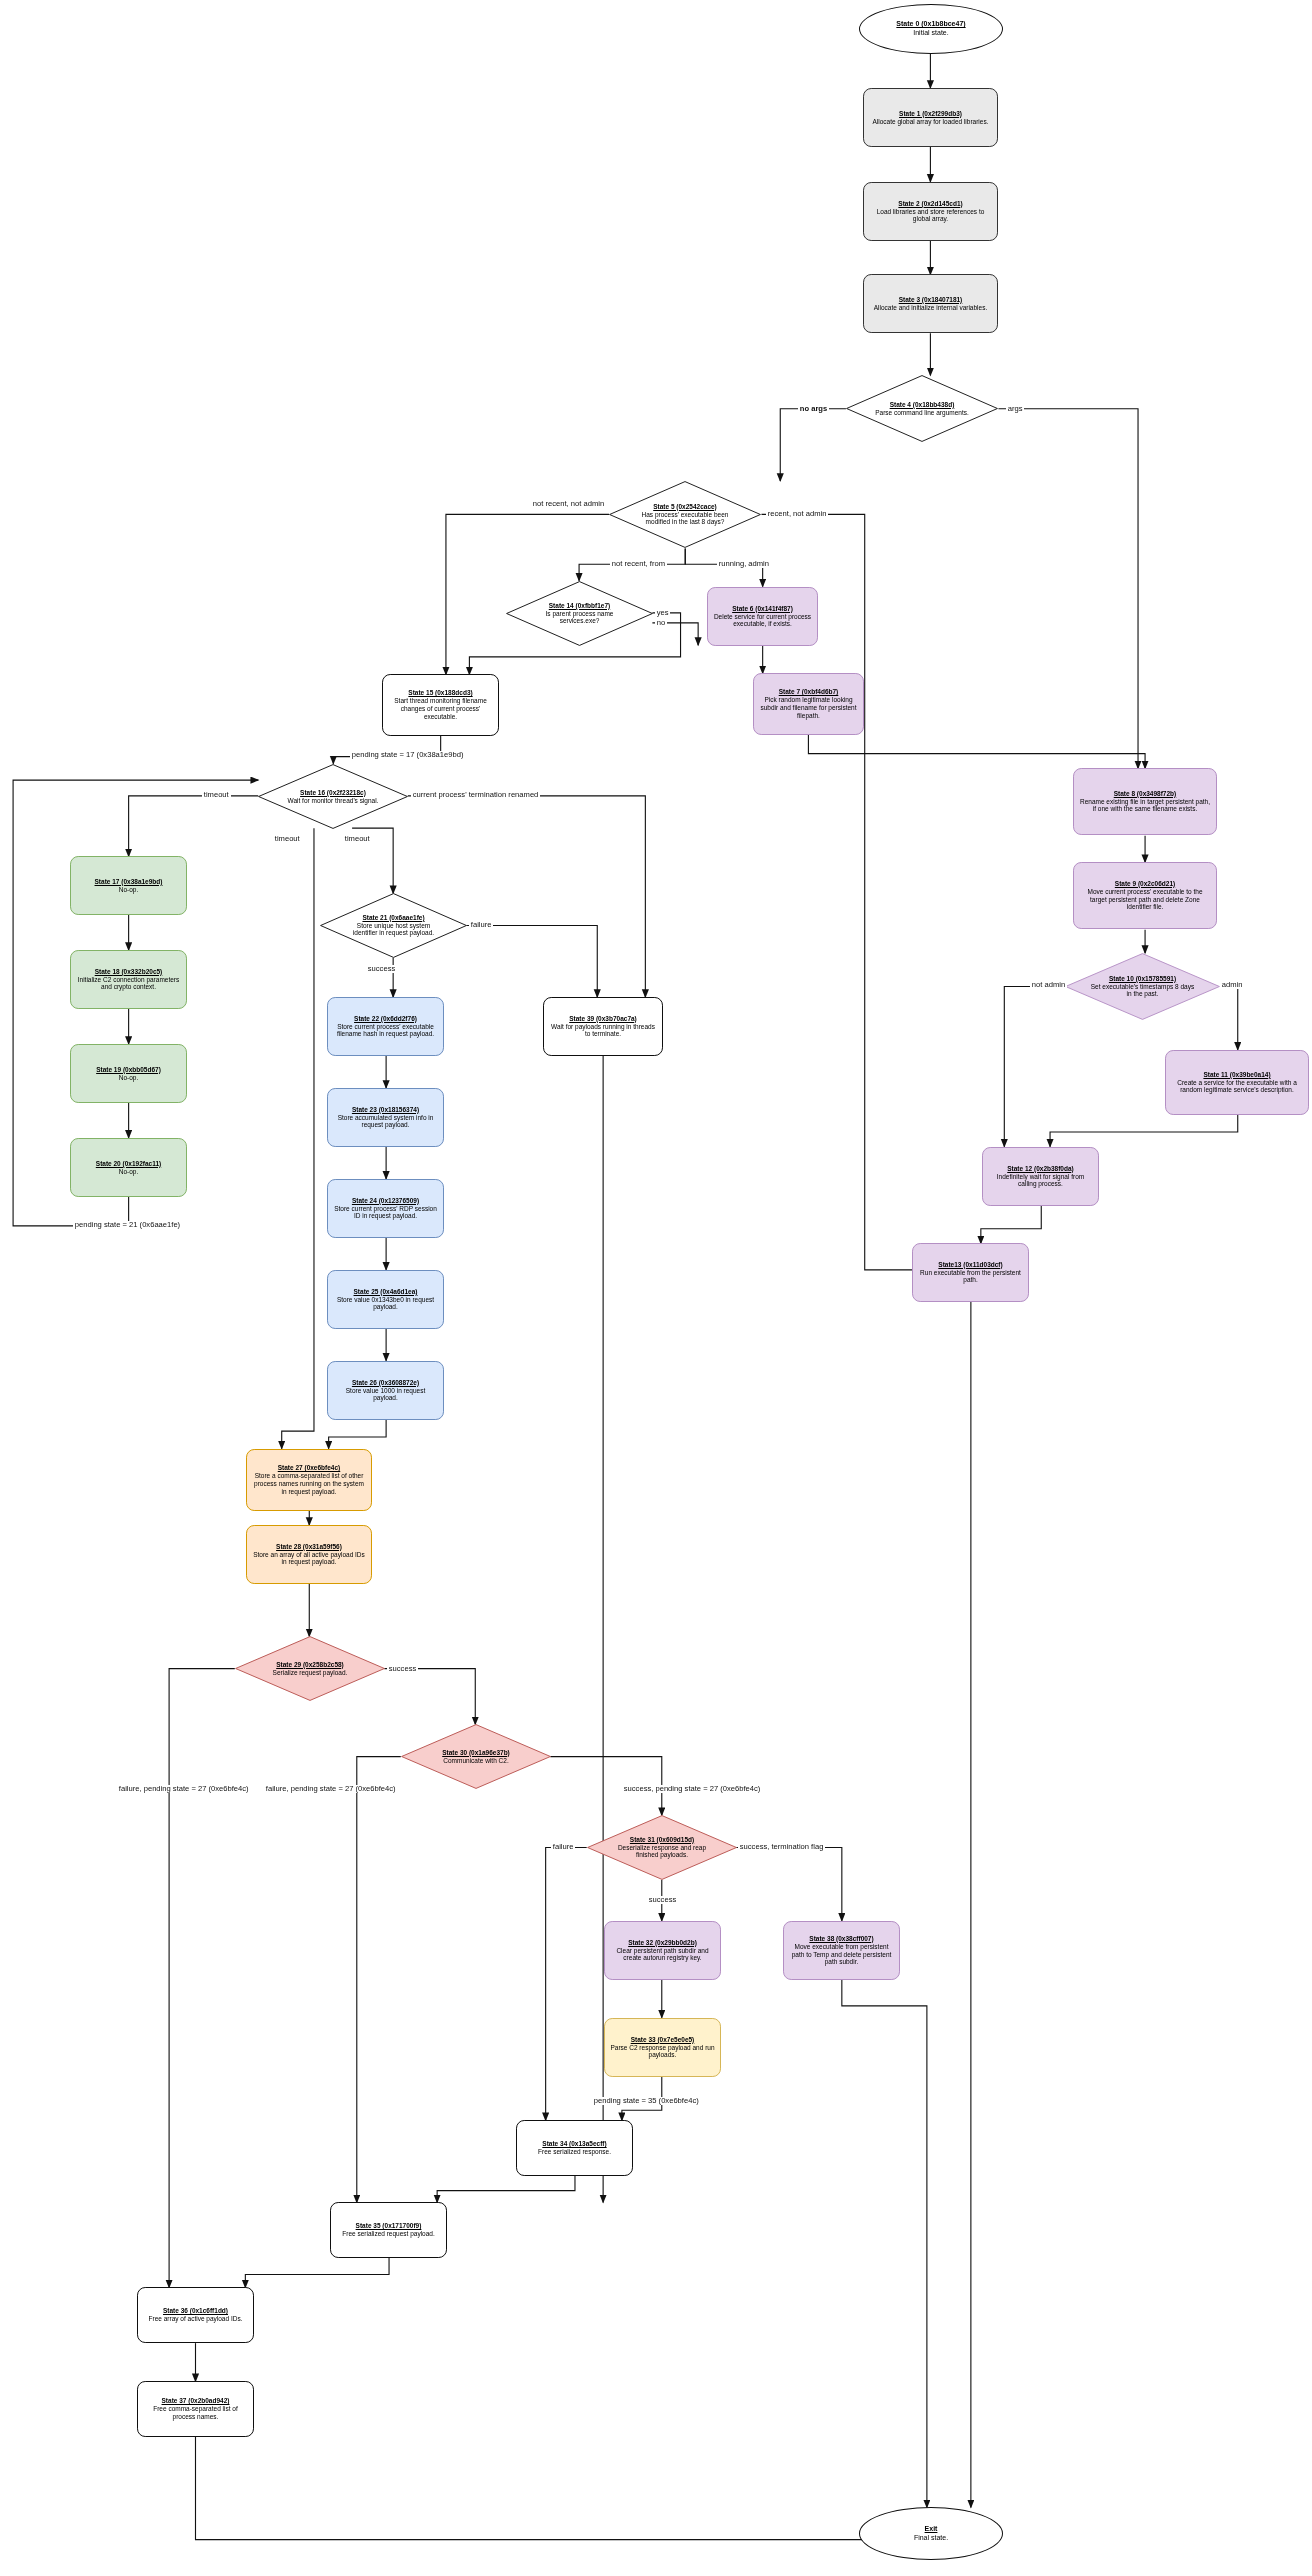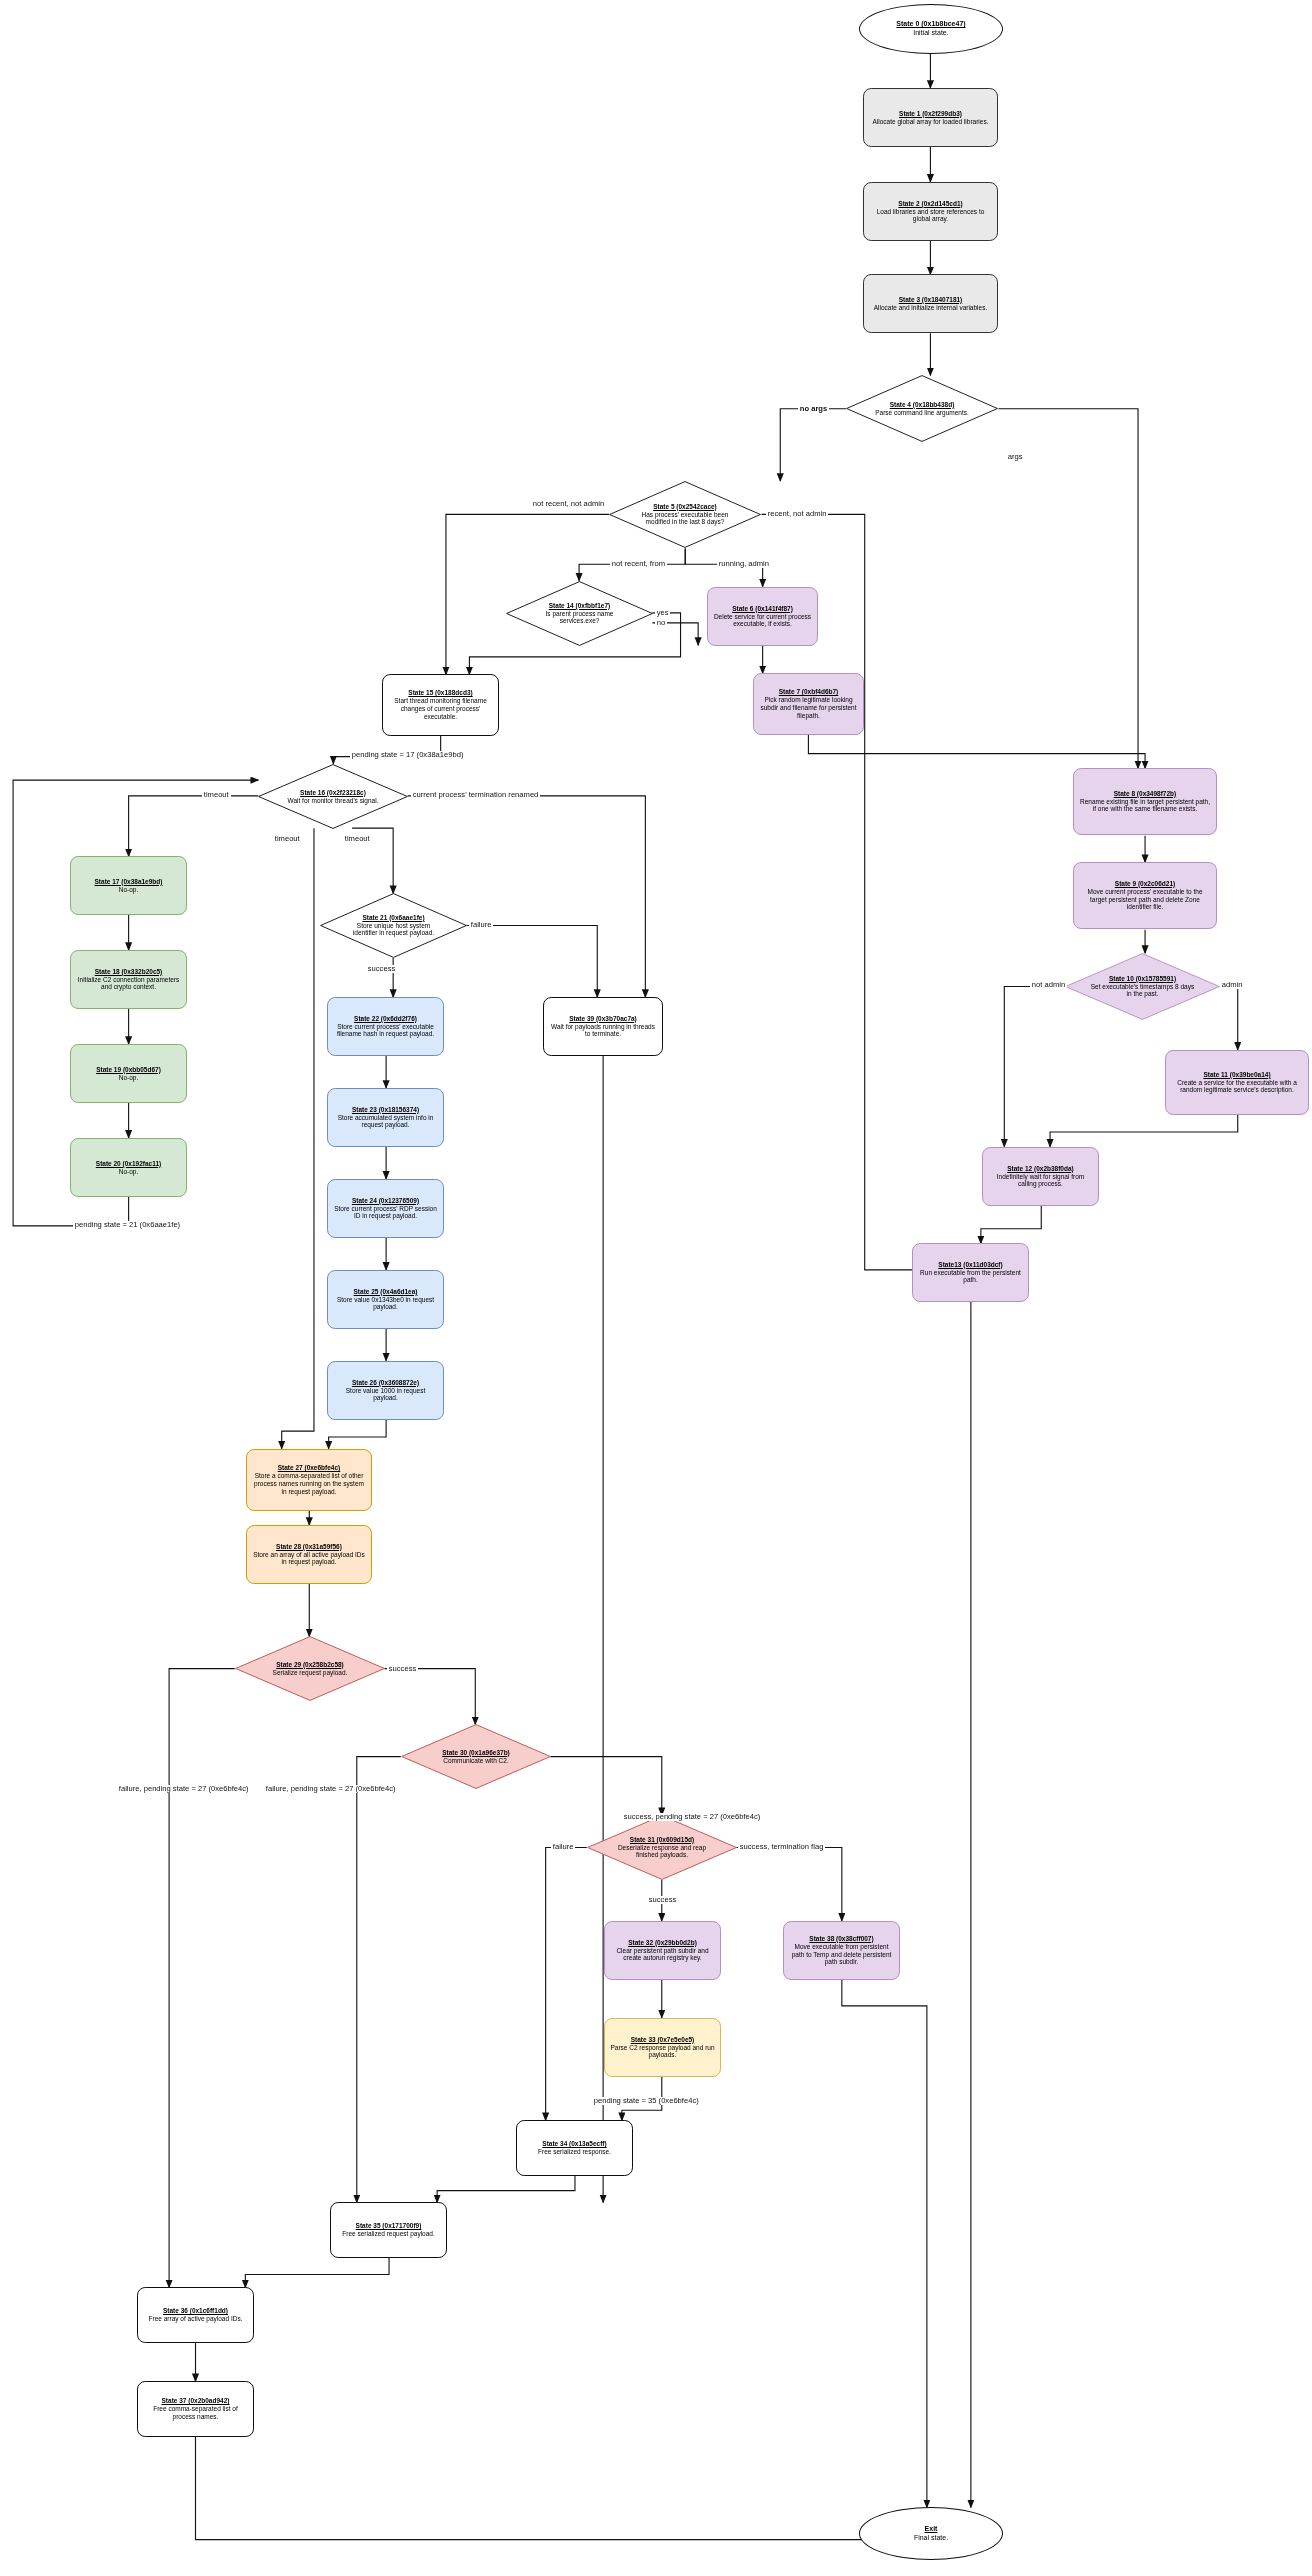--- a/index.html
+++ b/index.html
@@ -453,40 +453,40 @@
   </div>
 
   <div class="node term" style="left:859px;top:2507px;width:144px;height:53px;">
     <div class="inner" style="font-size:7px;">
       <span class="ttl">Exit</span>
       <span class="dsc">Final state.</span>
     </div>
   </div>
 
   <div class="elabel" style="left:798px;top:405px;font-weight:bold;">no args</div>
-  <div class="elabel" style="left:1006px;top:405px;margin-top:48px;">args</div>
+  <div class="elabel" style="left:1006px;top:405px;">args</div>
   <div class="elabel" style="left:531px;top:500px;">not recent, not admin</div>
   <div class="elabel" style="left:766px;top:510px;">recent, not admin</div>
   <div class="elabel" style="left:610px;top:560px;">not recent, from</div>
   <div class="elabel" style="left:717px;top:560px;">running, admin</div>
   <div class="elabel" style="left:655px;top:609px;">yes</div>
   <div class="elabel" style="left:655px;top:619px;">no</div>
   <div class="elabel" style="left:350px;top:751px;">pending state = 17 (0x38a1e9bd)</div>
   <div class="elabel" style="left:411px;top:791px;">current process' termination renamed</div>
   <div class="elabel" style="left:202px;top:791px;">timeout</div>
   <div class="elabel" style="left:273px;top:835px;">timeout</div>
   <div class="elabel" style="left:343px;top:835px;">timeout</div>
   <div class="elabel" style="left:1030px;top:981px;">not admin</div>
   <div class="elabel" style="left:1220px;top:981px;">admin</div>
   <div class="elabel" style="left:469px;top:921px;">failure</div>
   <div class="elabel" style="left:366px;top:965px;">success</div>
   <div class="elabel" style="left:73px;top:1221px;">pending state = 21 (0x6aae1fe)</div>
   <div class="elabel" style="left:117px;top:1785px;">failure, pending state = 27 (0xe6bfe4c)</div>
   <div class="elabel" style="left:387px;top:1665px;">success</div>
   <div class="elabel" style="left:264px;top:1785px;">failure, pending state = 27 (0xe6bfe4c)</div>
-  <div class="elabel" style="left:622px;top:1785px;margin-top:28px;">success, pending state = 27 (0xe6bfe4c)</div>
+  <div class="elabel" style="left:622px;top:1785px;">success, pending state = 27 (0xe6bfe4c)</div>
   <div class="elabel" style="left:551px;top:1843px;">failure</div>
   <div class="elabel" style="left:738px;top:1843px;">success, termination flag</div>
   <div class="elabel" style="left:647px;top:1896px;">success</div>
   <div class="elabel" style="left:592px;top:2097px;">pending state = 35 (0xe6bfe4c)</div>
 
 </div>
 
 
 </body></html>

